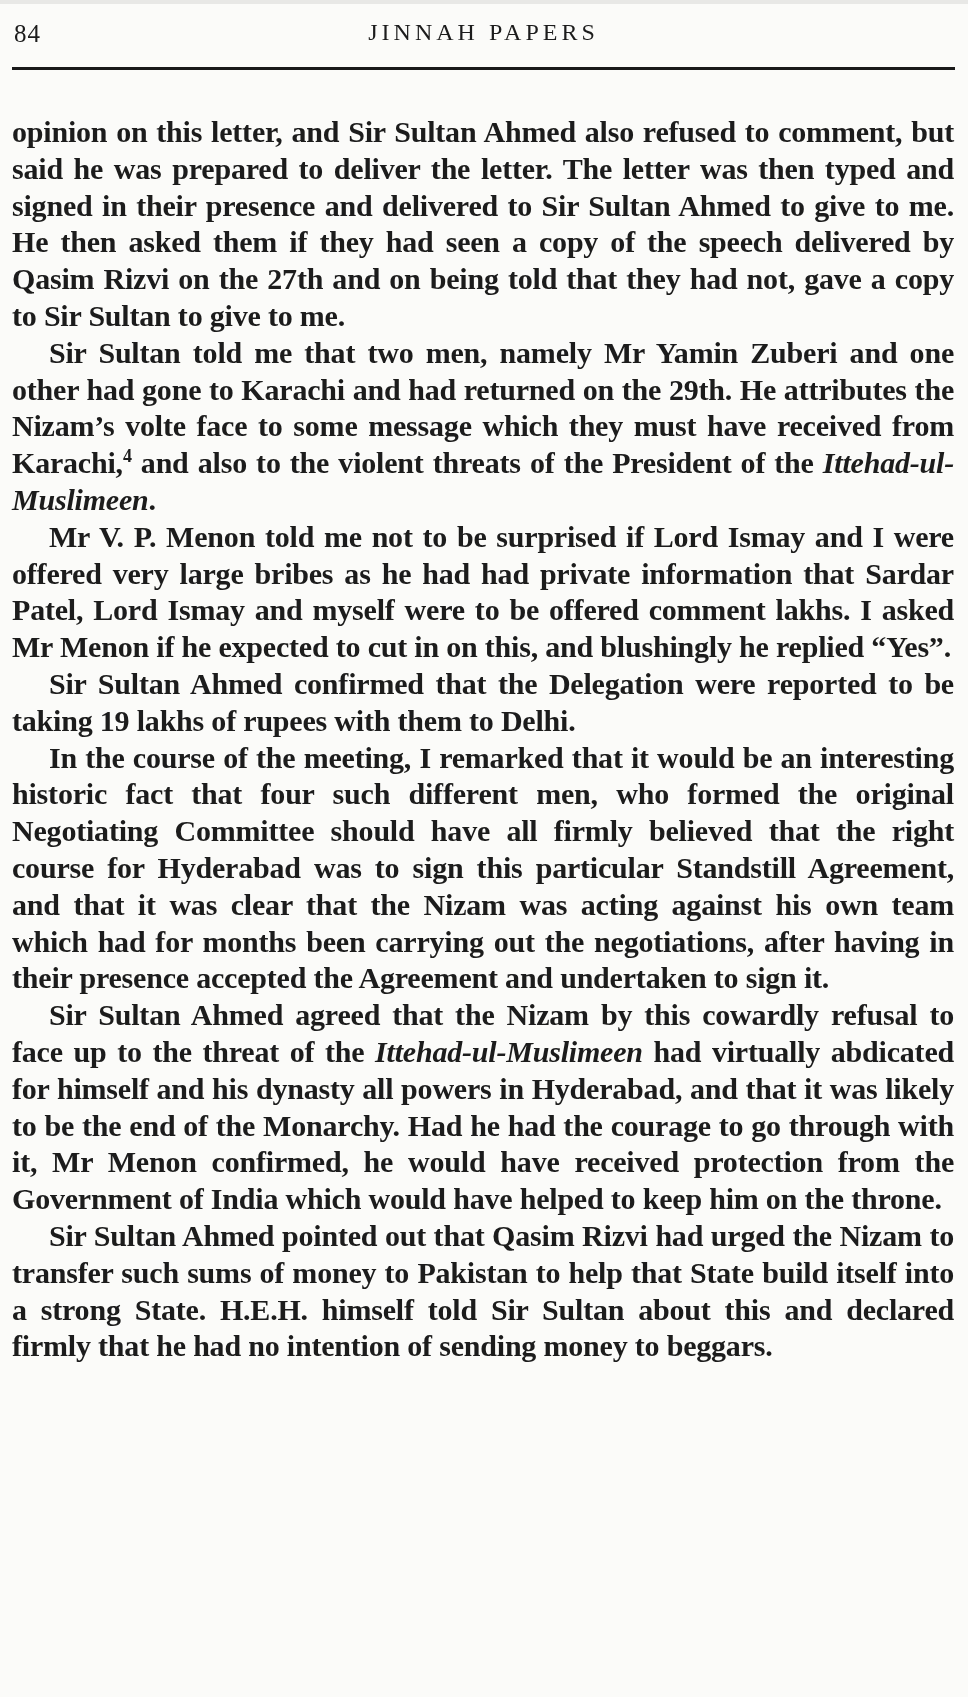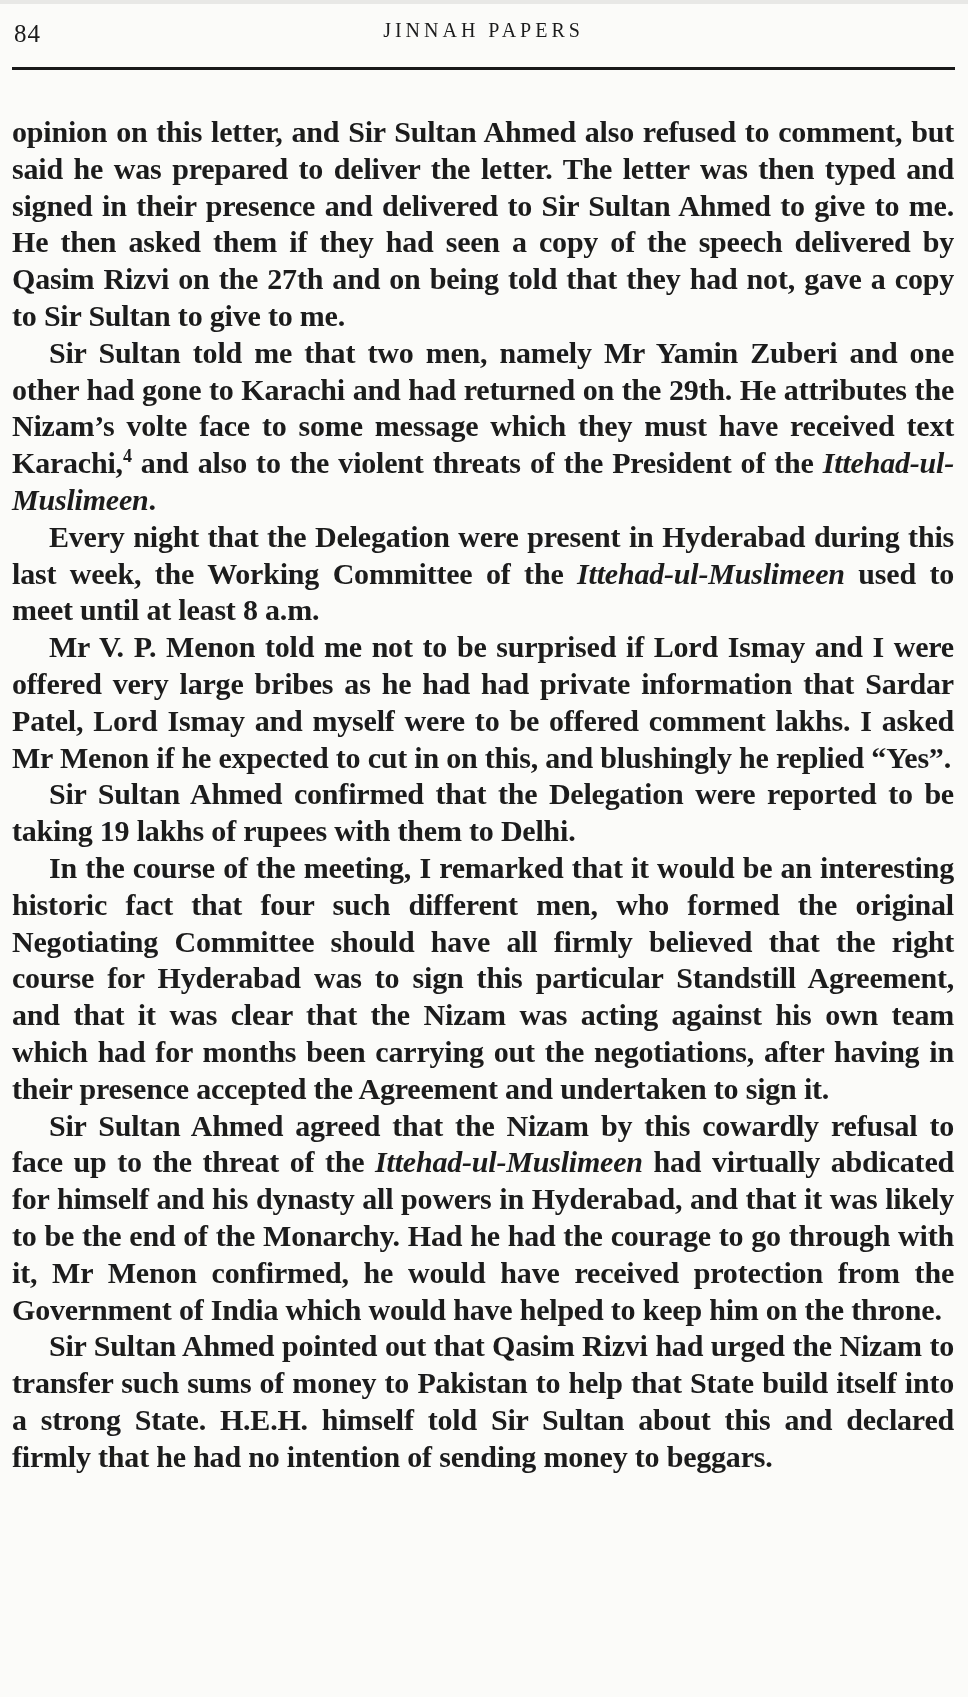--- a/index.html
+++ b/index.html
@@ -30,21 +30,21 @@
     top: 4px;
     font-size: 25px;
     letter-spacing: 1px;
   }
   .header-title {
     position: absolute;
     left: 0;
     right: 0;
     top: 3px;
     text-align: center;
-    font-size: 20px;
+    font-size: 24px;
     letter-spacing: 4px;
     white-space: nowrap;
   }
   .header-rule {
     position: absolute;
     top: 63px;
     left: 12px;
     right: 13px;
     height: 3px;
     background: #1a1a1a;
@@ -80,21 +80,20 @@
 <body>
 
 <div class="page">
   <div class="header">
     <span class="page-number">84</span>
     <span class="header-title">JINNAH PAPERS</span>
   </div>
   <div class="header-rule"></div>
   <div class="page-body">
       <p class="para"><span>opinion on this letter, and Sir Sultan Ahmed also refused to comment, but said he was prepared to deliver the letter. The letter was then typed and signed in their presence and delivered to Sir Sultan Ahmed to give to me. He then asked them if they had seen a copy of the speech delivered by Qasim Rizvi on the 27th and on being told that they had not, gave a copy to Sir Sultan to give to me.</span></p>
-      <p class="para indent"><span>Sir Sultan told me that two men, namely Mr Yamin Zuberi and one other had gone to Karachi and had returned on the 29th. He attributes the Nizam’s volte face to some message which they must have received text Karachi,</span><sup>4</sup><span> and also to the violent threats of the President of the </span><i>Ittehad-ul-Muslimeen</i><span>.</span></p>
-      <p class="para indent"><span>Every night that the Delegation were present in Hyderabad during this last week, the Working Committee of the </span><i>Ittehad-ul-Muslimeen</i><span> used to meet until at least 8 a.m.</span></p>
+      <p class="para indent"><span>Sir Sultan told me that two men, namely Mr Yamin Zuberi and one other had gone to Karachi and had returned on the 29th. He attributes the Nizam’s volte face to some message which they must have received from Karachi,</span><sup>4</sup><span> and also to the violent threats of the President of the </span><i>Ittehad-ul-Muslimeen</i><span>.</span></p>
       <p class="para indent"><span>Mr V. P. Menon told me not to be surprised if Lord Ismay and I were offered very large bribes as he had had private information that Sardar Patel, Lord Ismay and myself were to be offered comment lakhs. I asked Mr Menon if he expected to cut in on this, and blushingly he replied “Yes”.</span></p>
       <p class="para indent"><span>Sir Sultan Ahmed confirmed that the Delegation were reported to be taking 19 lakhs of rupees with them to Delhi.</span></p>
       <p class="para indent"><span>In the course of the meeting, I remarked that it would be an interesting historic fact that four such different men, who formed the original Negotiating Committee should have all firmly believed that the right course for Hyderabad was to sign this particular Standstill Agreement, and that it was clear that the Nizam was acting against his own team which had for months been carrying out the negotiations, after having in their presence accepted the Agreement and undertaken to sign it.</span></p>
       <p class="para indent"><span>Sir Sultan Ahmed agreed that the Nizam by this cowardly refusal to face up to the threat of the </span><i>Ittehad-ul-Muslimeen</i><span> had virtually abdicated for himself and his dynasty all powers in Hyderabad, and that it was likely to be the end of the Monarchy. Had he had the courage to go through with it, Mr Menon confirmed, he would have received protection from the Government of India which would have helped to keep him on the throne.</span></p>
       <p class="para indent"><span>Sir Sultan Ahmed pointed out that Qasim Rizvi had urged the Nizam to transfer such sums of money to Pakistan to help that State build itself into a strong State. H.E.H. himself told Sir Sultan about this and declared firmly that he had no intention of sending money to beggars.</span></p>
     </div>
 </div>
 
 </body></html>

